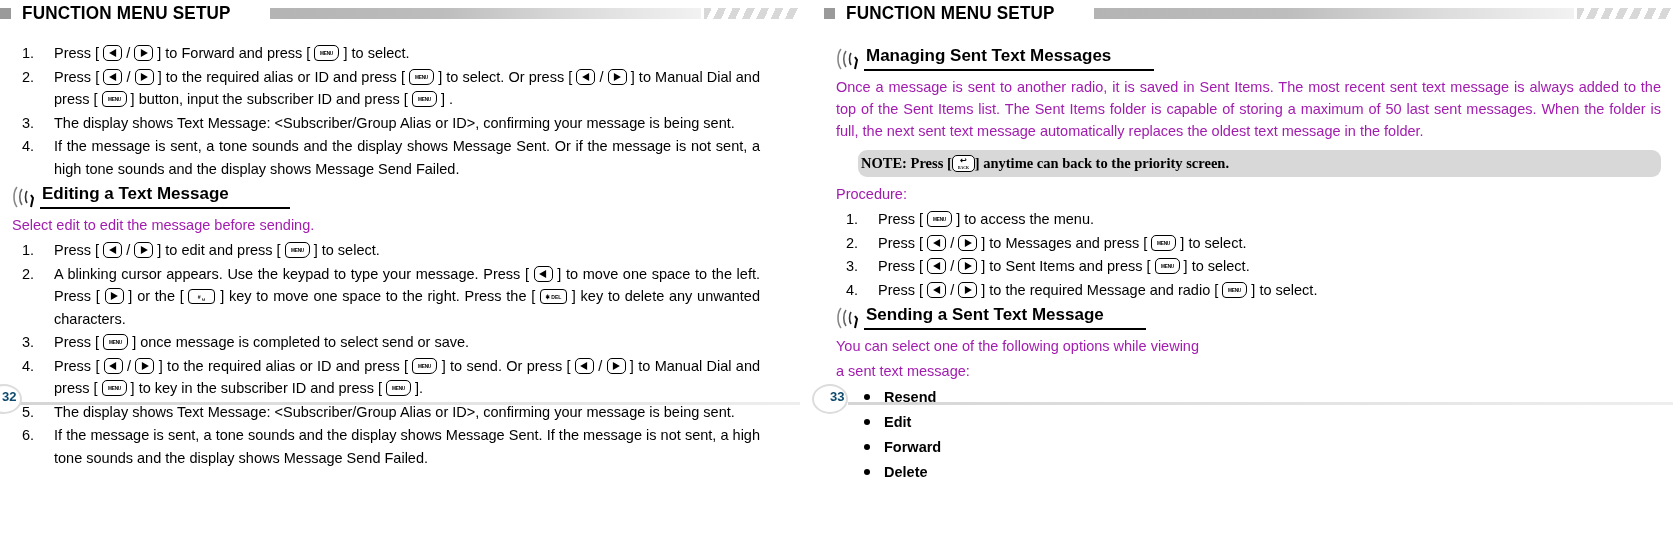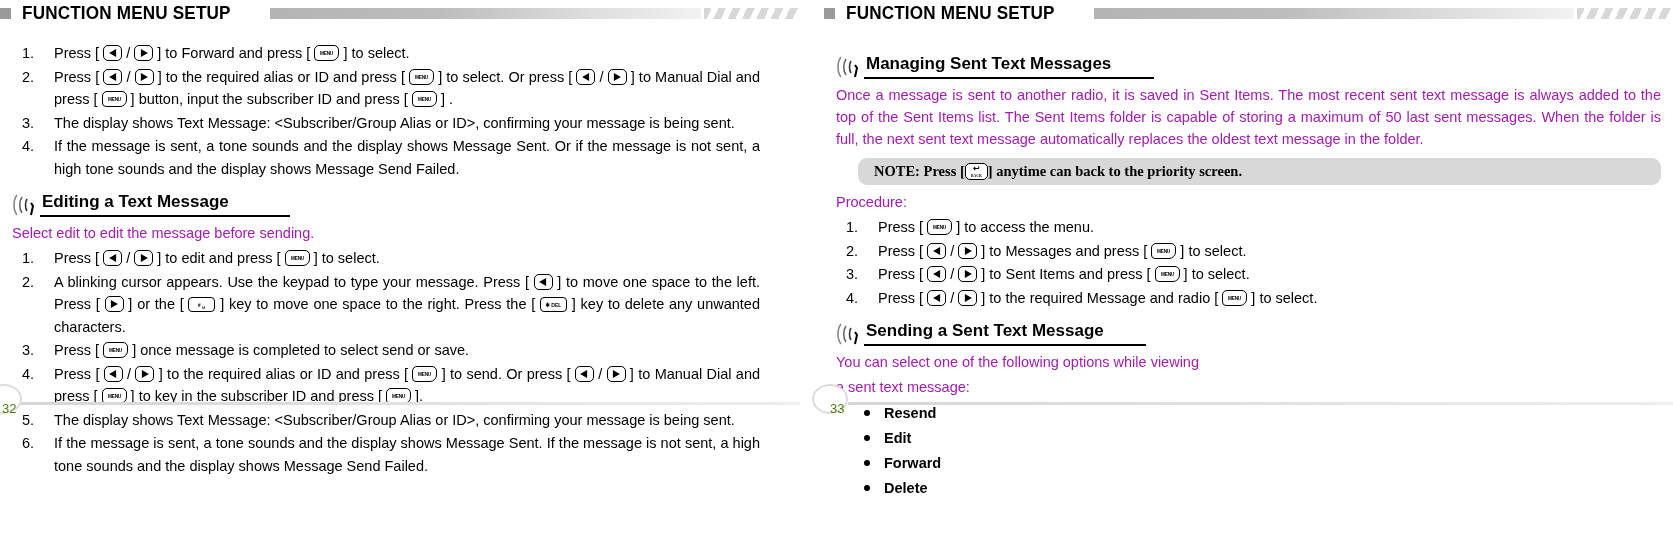--- a/index.html
+++ b/index.html
@@ -45,35 +45,35 @@
   
   ol.steps{margin:0;padding:0;list-style:none;}
   ol.steps li{
     position:relative;font-size:14.5px;line-height:22.5px;color:#000;
     padding-left:42px;margin-bottom:1px;text-align:justify;
   }
   ol.steps li .num{position:absolute;left:10px;top:0;width:26px;text-align:left;}
   ol.steps.narrow li{text-align:left;}
 
   
-  .sec{position:relative;margin:12px 0 4px 0;height:26px;}
+  .sec{position:relative;margin:4px 0 4px 0;height:26px;}
   .sec .wave{position:absolute;left:0;top:1px;width:34px;height:24px;}
   .sec .stitle{
     position:absolute;left:30px;top:0;
     font-weight:bold;font-size:17px;color:#000;white-space:nowrap;
     padding-bottom:2px;
   }
   .sec .uline{
     position:absolute;left:28px;top:23px;height:2px;background:#000;
   }
 
   
   .note{
     margin:8px 0 6px 22px;background:#d8d8d8;border-radius:9px;
-    padding:5px 16px;font-family:"Liberation Serif", serif;
+    padding:5px 3px;font-family:"Liberation Serif", serif;
     font-weight:bold;font-size:14.5px;color:#000;
     display:flex;align-items:center;white-space:nowrap;
   }
 
   
   ul.bul{margin:2px 0 0 0;padding:0;list-style:none;font-weight:bold;}
   ul.bul li{
     font-size:14.5px;line-height:25px;color:#000;padding-left:48px;position:relative;
   }
   ul.bul li .dot{
@@ -126,21 +126,21 @@
 
   
   .footer{position:absolute;left:0;right:0;bottom:0;height:30px;}
   .footer .rule{position:absolute;left:0;right:0;bottom:11px;height:3px;
     background:linear-gradient(to right,#d5d5d5,#eeeeee);}
   .footer .pill{
     position:absolute;bottom:2px;width:32px;height:26px;border-radius:50%;
     background:#ffffff;border:2px solid #dcdcdc;
   }
   .footer .pg{
-    position:absolute;bottom:0;font-size:13px;color:#4d7c0f;font-weight:normal;
+    position:absolute;bottom:12px;font-size:13px;color:#0c4a6e;font-weight:bold;
   }
   .footer.leftfoot .pill{left:-14px;}
   .footer.leftfoot .pg{left:2px;}
   .footer.leftfoot .rule{left:18px;}
   .footer.rightfoot .pill{left:-12px;}
   .footer.rightfoot .pg{left:6px;}
   .footer.rightfoot .rule{left:24px;}
 </style>
 </head>
 <body>

